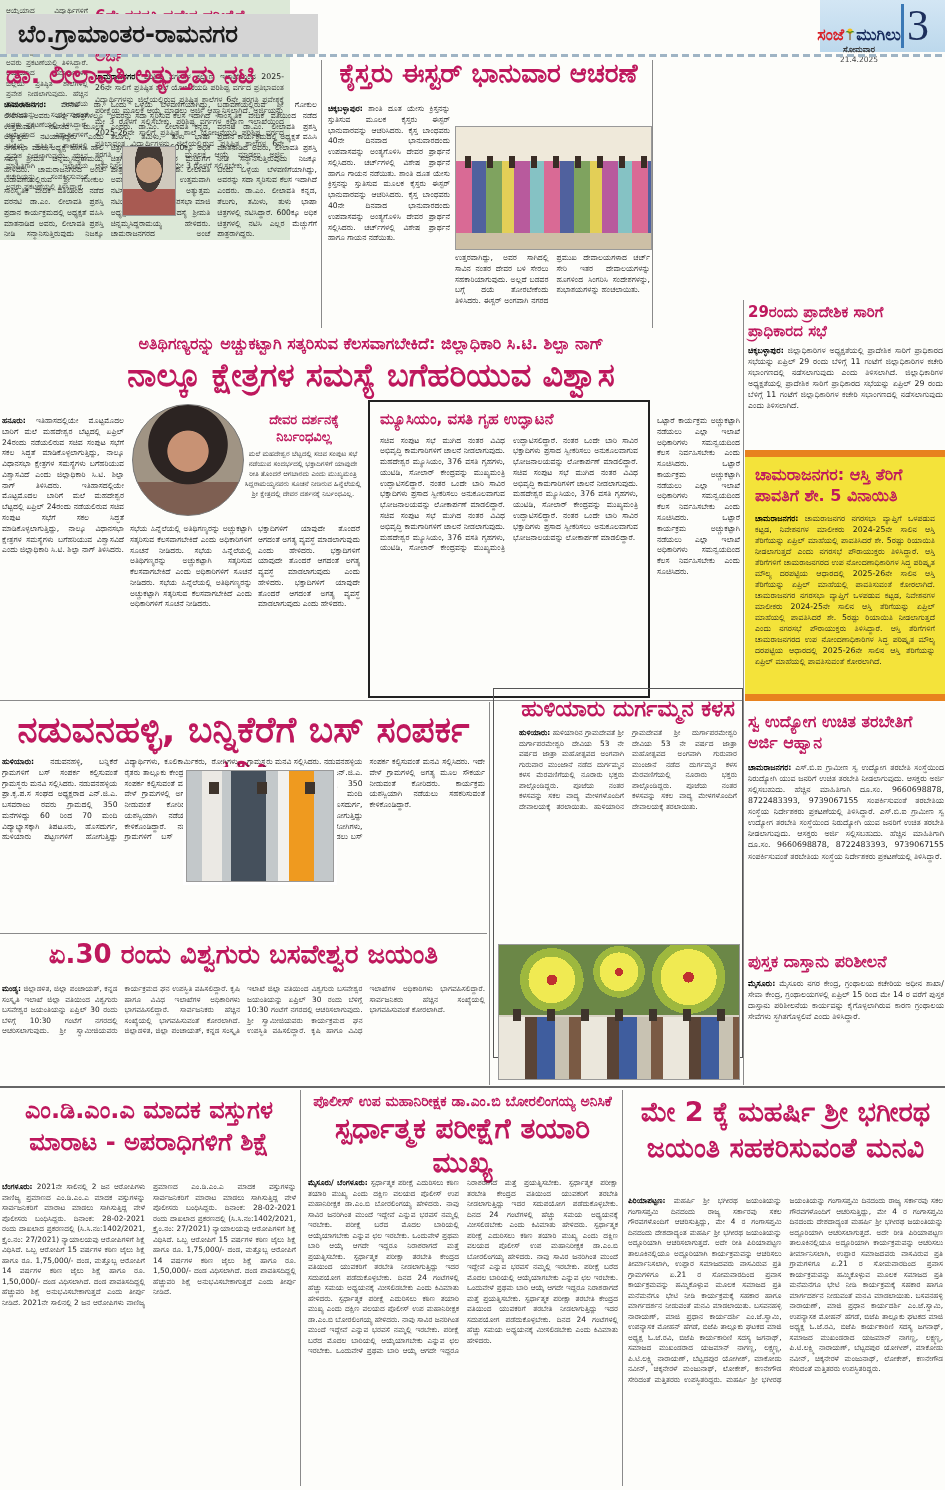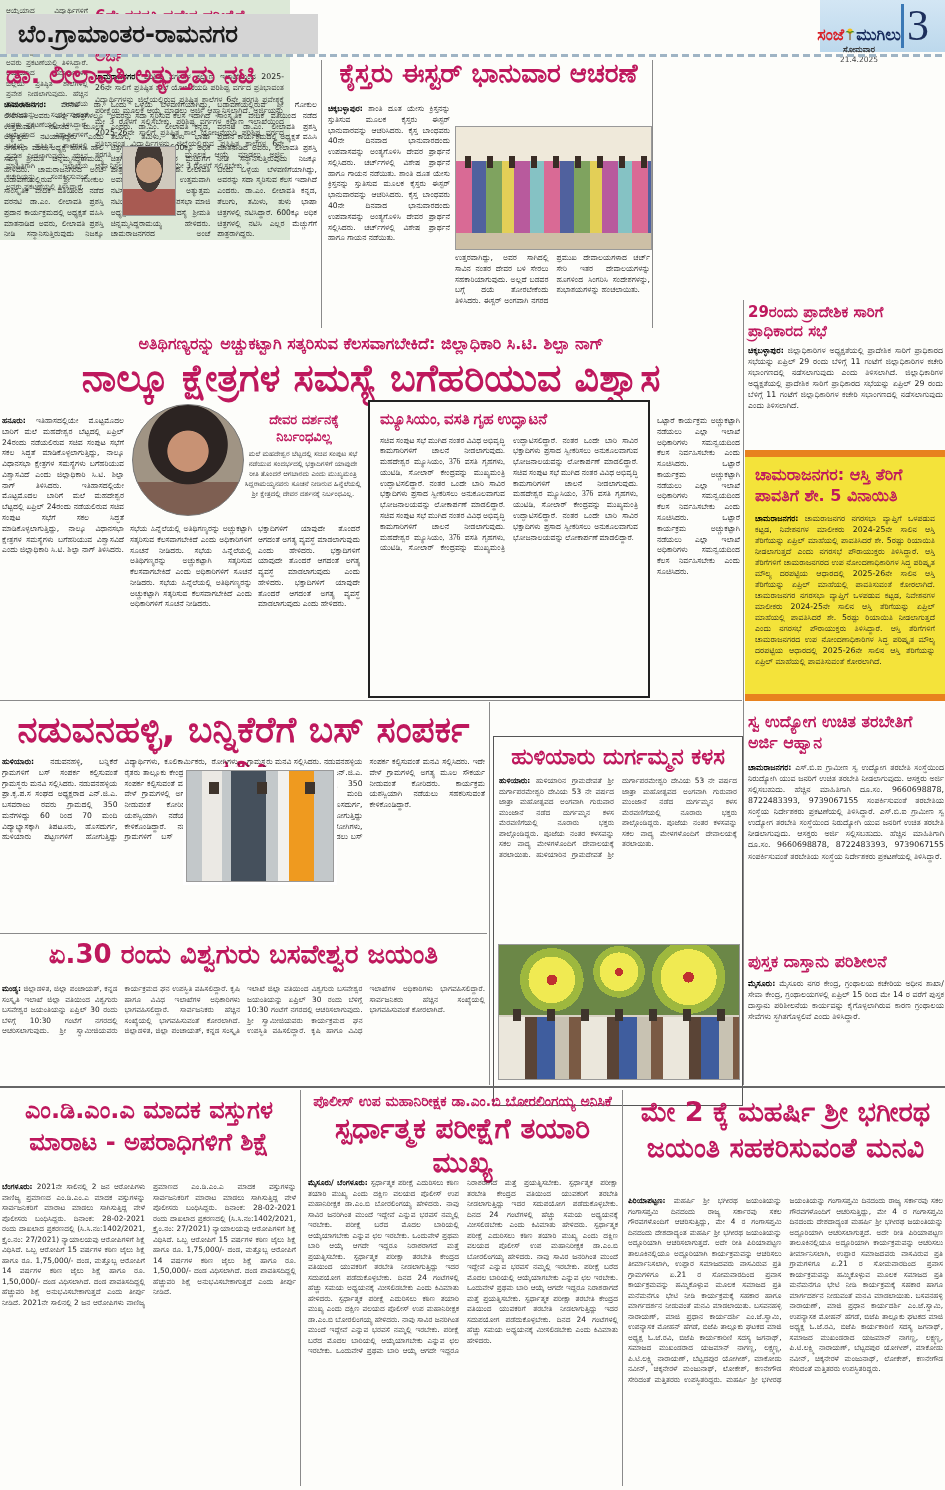--- a/index.html
+++ b/index.html
@@ -29,22 +29,22 @@
   #pg-bar{width:3px;height:44px;background:#3a78b5;margin:0 3px;}
   #page-num{font-family:"Liberation Serif","DejaVu Serif",serif;font-size:44px;color:#1d2f5c;line-height:48px;}
   #dot-rule{left:0;top:54px;width:945px;height:3px;
             background:repeating-linear-gradient(90deg,#9fb4c4 0 7px,transparent 7px 11px);}
   
   #green-box{left:655px;top:58px;width:290px;height:240px;background:#dce8d7;padding:6px;box-sizing:border-box;
              display:flex;gap:7px;}
   #yellow-box{left:745px;top:457px;width:200px;height:237px;background:#f4e33a;padding:8px 10px;box-sizing:border-box;}
   .orange{position:absolute;width:200px;height:7px;background:#e8821e;}
   #museum-box{left:368px;top:400px;width:282px;height:298px;border:2px solid #222;
-              padding:8px 10px;box-sizing:border-box;background:#fdfdfa;font-family:Liberation Serif, serif;}
-  #huliyar-box{left:493px;top:736px;width:250px;height:370px;border:1px solid #555;box-sizing:border-box;}
+              padding:8px 10px;box-sizing:border-box;background:#fdfdfa;}
+  #huliyar-box{left:493px;top:688px;width:250px;height:370px;border:1px solid #555;box-sizing:border-box;padding-left:20px;}
   
   #leela-photo{left:122px;top:146px;width:52px;height:68px;
     background:radial-gradient(circle at 50% 34%,#caa184 0 24%,transparent 25%),
                radial-gradient(ellipse at 50% 26%,#433a35 0 38%,transparent 39%),
                linear-gradient(180deg,#cfc9bd 0 62%,#a85a52 62%);}
   #shilpa-photo{left:132px;top:404px;width:110px;height:110px;border-radius:50%;border:1px solid #777;
     background:radial-gradient(circle at 50% 42%,#c89274 0 24%,transparent 25%),
                radial-gradient(circle at 50% 36%,#2c2422 0 44%,transparent 45%),
                linear-gradient(180deg,#a09484 0 70%,#7e5f52 70%);}
   #easter-photo{left:455px;top:126px;width:195px;height:122px;background-color:#e8e2d2;
@@ -132,21 +132,21 @@
     </div>
   </div>
 
   <div class="abs hl" style="left:748px;top:303px;width:195px;font-size:15px;line-height:1.25;">29ರಂದು ಪ್ರಾದೇಶಿಕ ಸಾರಿಗೆ ಪ್ರಾಧಿಕಾರದ ಸಭೆ</div>
   <div class="abs bt" style="left:748px;top:345px;width:195px;height:103px;font-size:7.8px;">
     <span class="dl">ಚಿಕ್ಕಬಳ್ಳಾಪುರ:</span>
     <span>ಜಿಲ್ಲಾಧಿಕಾರಿಗಳ ಅಧ್ಯಕ್ಷತೆಯಲ್ಲಿ ಪ್ರಾದೇಶಿಕ ಸಾರಿಗೆ ಪ್ರಾಧಿಕಾರದ ಸಭೆಯನ್ನು ಏಪ್ರಿಲ್ 29 ರಂದು ಬೆಳಿಗ್ಗೆ 11 ಗಂಟೆಗೆ ಜಿಲ್ಲಾಧಿಕಾರಿಗಳ ಕಚೇರಿ ಸಭಾಂಗಣದಲ್ಲಿ ನಡೆಸಲಾಗುವುದು ಎಂದು ತಿಳಿಸಲಾಗಿದೆ. ಜಿಲ್ಲಾಧಿಕಾರಿಗಳ ಅಧ್ಯಕ್ಷತೆಯಲ್ಲಿ ಪ್ರಾದೇಶಿಕ ಸಾರಿಗೆ ಪ್ರಾಧಿಕಾರದ ಸಭೆಯನ್ನು ಏಪ್ರಿಲ್ 29 ರಂದು ಬೆಳಿಗ್ಗೆ 11 ಗಂಟೆಗೆ ಜಿಲ್ಲಾಧಿಕಾರಿಗಳ ಕಚೇರಿ ಸಭಾಂಗಣದಲ್ಲಿ ನಡೆಸಲಾಗುವುದು ಎಂದು ತಿಳಿಸಲಾಗಿದೆ.</span>
   </div>
 
   <div class="abs hl center" style="left:0;top:334px;width:742px;font-size:16px;">ಅತಿಥಿಗಣ್ಯರನ್ನು ಅಚ್ಚುಕಟ್ಟಾಗಿ ಸತ್ಕರಿಸುವ ಕೆಲಸವಾಗಬೇಕಿದೆ: ಜಿಲ್ಲಾಧಿಕಾರಿ ಸಿ.ಟಿ. ಶಿಲ್ಪಾ ನಾಗ್</div>
-  <div class="abs hl center" style="left:0;top:356px;width:742px;font-size:38px;">ನಾಲ್ಕೂ ಕ್ಷೇತ್ರಗಳ ಸಮಸ್ಯೆ ಬಗೆಹರಿಯುವ ವಿಶ್ವಾಸ</div>
+  <div class="abs hl center" style="left:0;top:356px;width:742px;font-size:32px;">ನಾಲ್ಕೂ ಕ್ಷೇತ್ರಗಳ ಸಮಸ್ಯೆ ಬಗೆಹರಿಯುವ ವಿಶ್ವಾಸ</div>
 
   <div class="abs bt" style="left:2px;top:416px;width:122px;height:282px;">
     <span class="dl">ಹನೂರು:</span>
     <span>ಇತಿಹಾಸದಲ್ಲಿಯೇ ಮೊಟ್ಟಮೊದಲ ಬಾರಿಗೆ ಮಲೆ ಮಹದೇಶ್ವರ ಬೆಟ್ಟದಲ್ಲಿ ಏಪ್ರಿಲ್ 24ರಂದು ನಡೆಯಲಿರುವ ಸಚಿವ ಸಂಪುಟ ಸಭೆಗೆ ಸಕಲ ಸಿದ್ಧತೆ ಮಾಡಿಕೊಳ್ಳಲಾಗುತ್ತಿದ್ದು, ನಾಲ್ಕೂ ವಿಧಾನಸಭಾ ಕ್ಷೇತ್ರಗಳ ಸಮಸ್ಯೆಗಳು ಬಗೆಹರಿಯುವ ವಿಶ್ವಾಸವಿದೆ ಎಂದು ಜಿಲ್ಲಾಧಿಕಾರಿ ಸಿ.ಟಿ. ಶಿಲ್ಪಾ ನಾಗ್ ತಿಳಿಸಿದರು. ಇತಿಹಾಸದಲ್ಲಿಯೇ ಮೊಟ್ಟಮೊದಲ ಬಾರಿಗೆ ಮಲೆ ಮಹದೇಶ್ವರ ಬೆಟ್ಟದಲ್ಲಿ ಏಪ್ರಿಲ್ 24ರಂದು ನಡೆಯಲಿರುವ ಸಚಿವ ಸಂಪುಟ ಸಭೆಗೆ ಸಕಲ ಸಿದ್ಧತೆ ಮಾಡಿಕೊಳ್ಳಲಾಗುತ್ತಿದ್ದು, ನಾಲ್ಕೂ ವಿಧಾನಸಭಾ ಕ್ಷೇತ್ರಗಳ ಸಮಸ್ಯೆಗಳು ಬಗೆಹರಿಯುವ ವಿಶ್ವಾಸವಿದೆ ಎಂದು ಜಿಲ್ಲಾಧಿಕಾರಿ ಸಿ.ಟಿ. ಶಿಲ್ಪಾ ನಾಗ್ ತಿಳಿಸಿದರು.</span>
   </div>
   <div id="shilpa-photo" class="abs"></div>
   <div class="abs hl center" style="left:246px;top:412px;width:116px;font-size:13px;line-height:1.3;">ದೇವರ ದರ್ಶನಕ್ಕೆ ನಿರ್ಬಂಧವಿಲ್ಲ</div>
   <div class="abs bt center" style="left:244px;top:450px;width:118px;height:70px;font-size:7px;text-align:center;">
     <span>ಮಲೆ ಮಹದೇಶ್ವರ ಬೆಟ್ಟದಲ್ಲಿ ಸಚಿವ ಸಂಪುಟ ಸಭೆ ನಡೆಯುವ ಸಂದರ್ಭದಲ್ಲಿ ಭಕ್ತಾದಿಗಳಿಗೆ ಯಾವುದೇ ರೀತಿ ತೊಂದರೆ ಆಗಬಾರದು ಎಂದು ಮುಖ್ಯಮಂತ್ರಿ ಸಿದ್ದರಾಮಯ್ಯನವರು ಸೂಚನೆ ನೀಡಿರುವ ಹಿನ್ನೆಲೆಯಲ್ಲಿ ಶ್ರೀ ಕ್ಷೇತ್ರದಲ್ಲಿ ದೇವರ ದರ್ಶನಕ್ಕೆ ನಿರ್ಬಂಧವಿಲ್ಲ.</span>
   </div>

